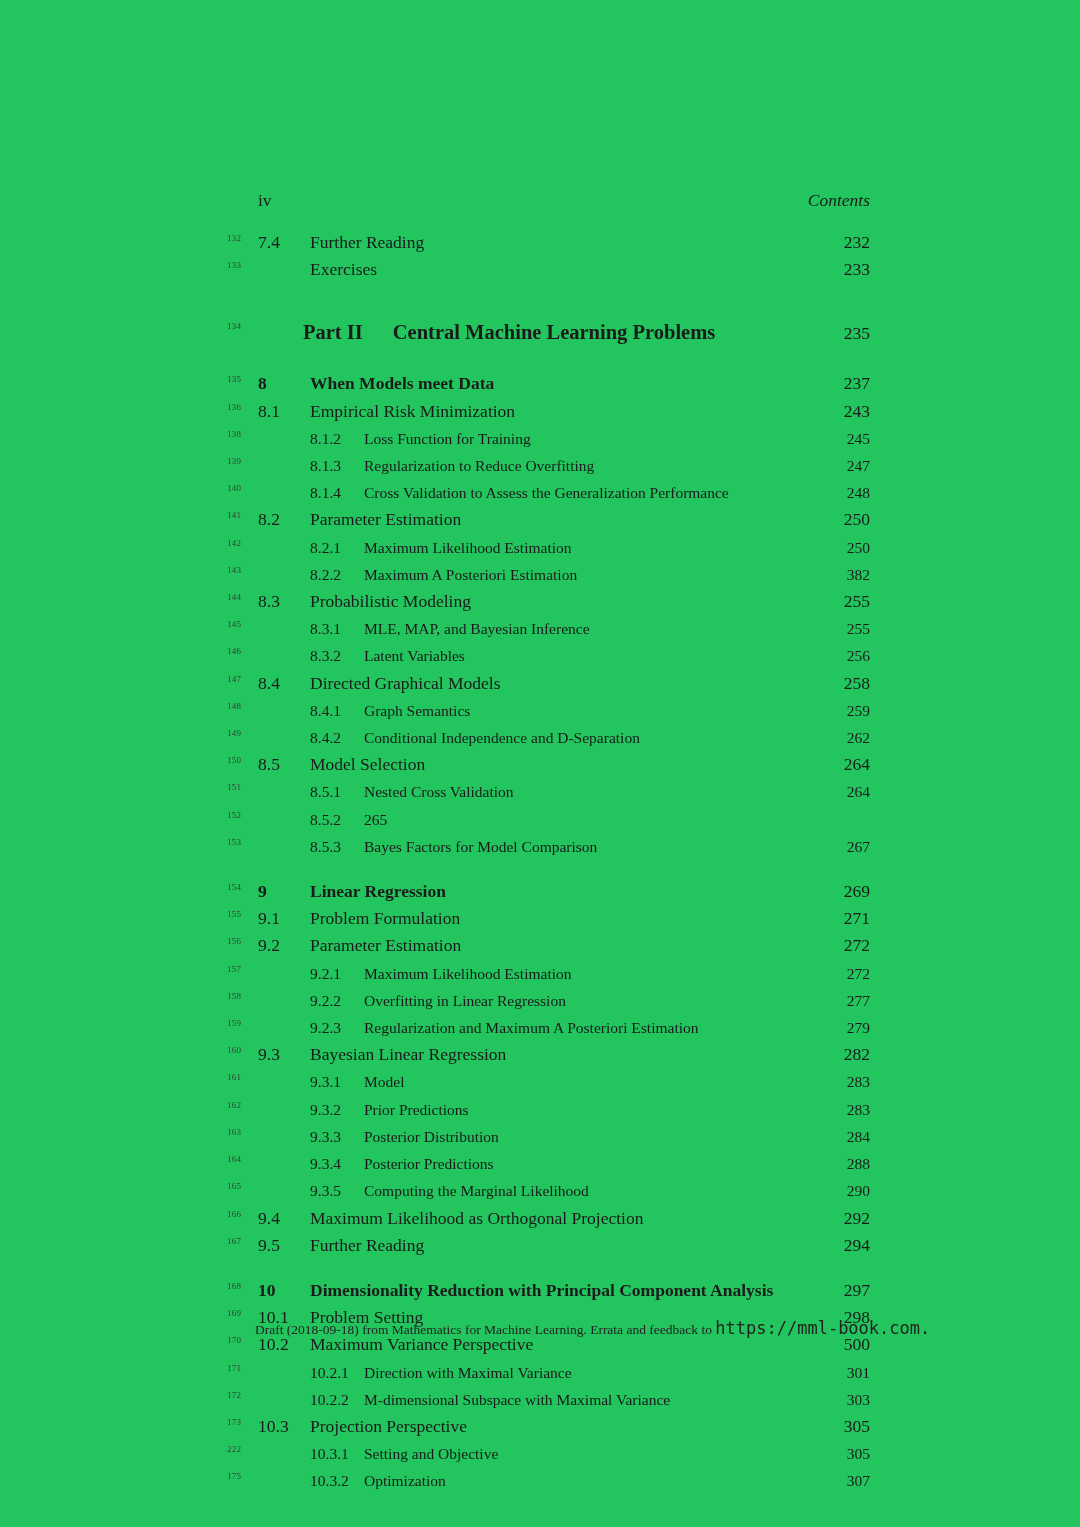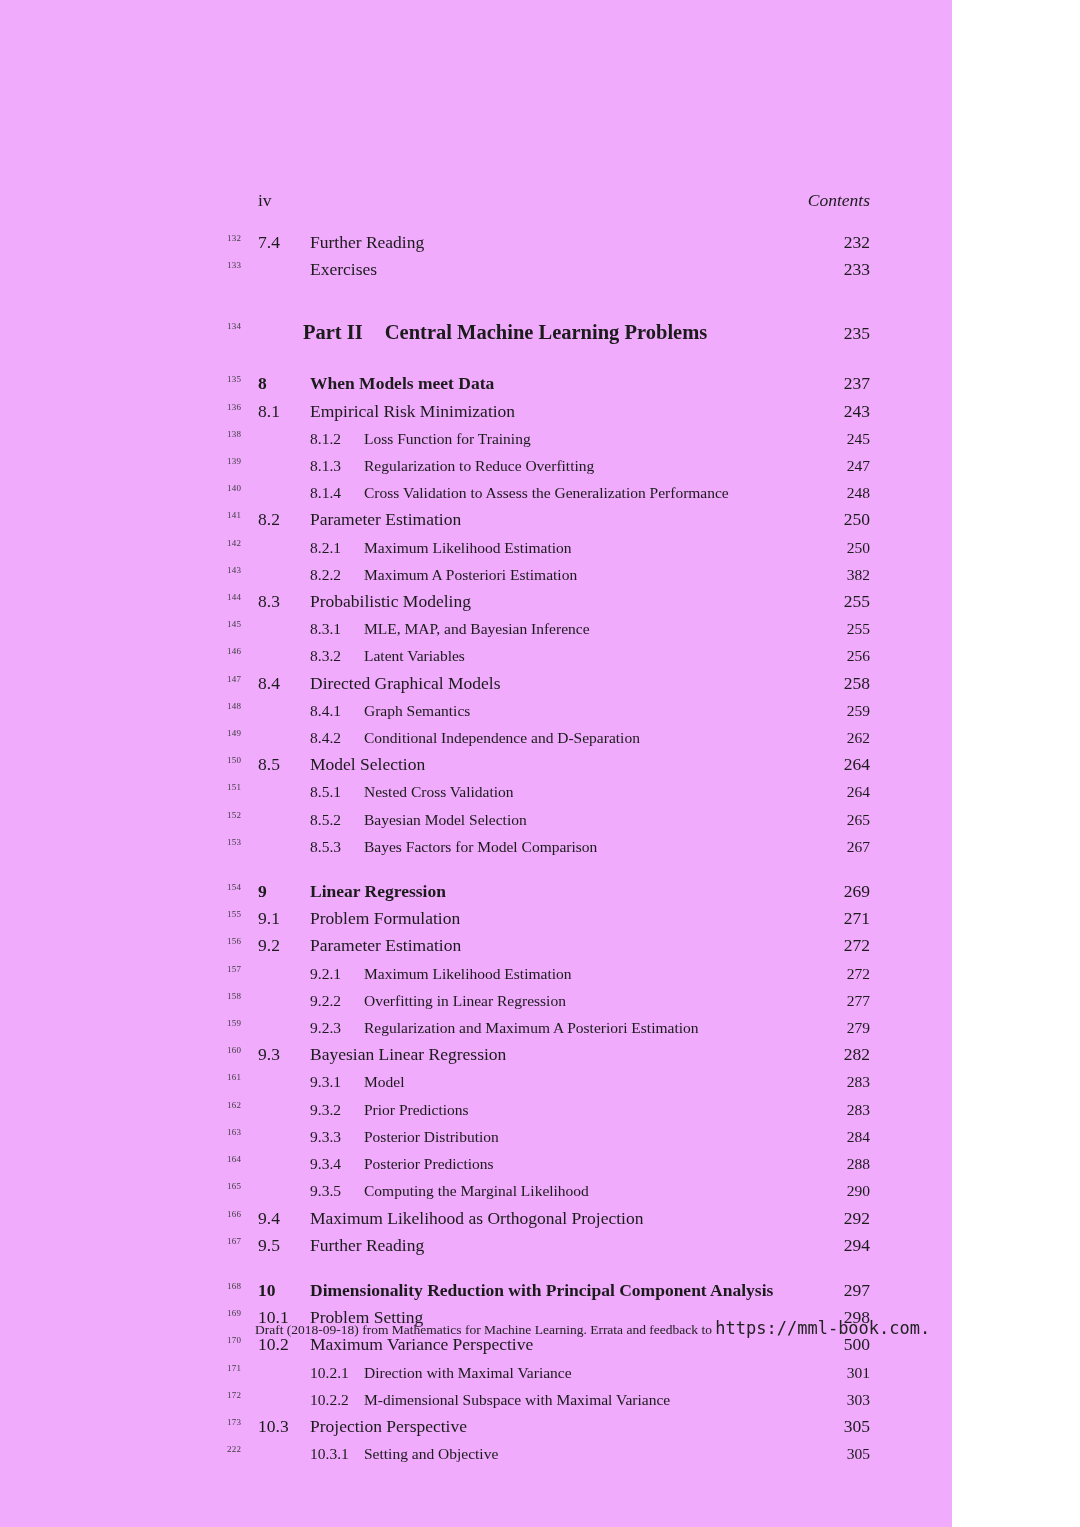--- a/index.html
+++ b/index.html
@@ -4,23 +4,23 @@
 <style>
   * { margin: 0; padding: 0; box-sizing: border-box; }
   html, body { width: 1080px; background: #ffffff; }
   body {
     font-family: "Liberation Serif", "DejaVu Serif", serif;
     color: #1b1b1b;
     -webkit-font-smoothing: antialiased;
   }
   .page {
     position: relative;
-    width: 952px;
+    width: 1080px;
     height: 1527px;
-    background: #f0abfc;
+    background: #22c55e;
     overflow: hidden;
   }
   .content {
     position: absolute;
     left: 258px;
     top: 190px;
     width: 612px;
   }
   .pagehead {
     display: flex;
@@ -64,21 +64,21 @@
   
   .level-part {
     font-size: 20.5px;
     font-weight: bold;
     line-height: 32px;
   }
   .level-part .num { flex: 0 0 auto; margin-left: 45px; padding-right: 22px; }
   .level-part .page-num { font-weight: normal; font-size: 17.5px; }
   .level-part .lineno { bottom: 7px; font-weight: normal; }
 
-  .gap-lg { margin-top: 36px; }
+  .gap-lg { margin-top: 36px; gap: 8px; }
   .gap-md { margin-top: 24px; }
 
   .footer {
     position: absolute;
     left: 255px;
     top: 1318px;
     font-size: 13.5px;
     white-space: nowrap;
     color: #222;
   }
@@ -210,21 +210,20 @@
   </div>
         <div class="toc-row level-sub">
     <span class="lineno">151</span>
     <span class="num">8.5.1</span>
     <span class="title">Nested Cross Validation</span>
     <span class="page-num">264</span>
   </div>
         <div class="toc-row level-sub">
     <span class="lineno">152</span>
     <span class="num">8.5.2</span>
-    <span class="title">Bayesian Model Selection</span>
     <span class="page-num">265</span>
   </div>
         <div class="toc-row level-sub">
     <span class="lineno">153</span>
     <span class="num">8.5.3</span>
     <span class="title">Bayes Factors for Model Comparison</span>
     <span class="page-num">267</span>
   </div>
         <div class="toc-row level-ch gap-md">
     <span class="lineno">154</span>
@@ -345,20 +344,26 @@
     <span class="num">10.3</span>
     <span class="title">Projection Perspective</span>
     <span class="page-num">305</span>
   </div>
         <div class="toc-row level-sub">
     <span class="lineno">222</span>
     <span class="num">10.3.1</span>
     <span class="title">Setting and Objective</span>
     <span class="page-num">305</span>
   </div>
+        <div class="toc-row level-sub">
+    <span class="lineno">175</span>
+    <span class="num">10.3.2</span>
+    <span class="title">Optimization</span>
+    <span class="page-num">307</span>
+  </div>
       </div>
 
   </div>
 
   <div class="footer">
     <span>Draft (2018-09-18) from Mathematics for Machine Learning. Errata and feedback to</span>
     <span class="mono">https://mml-book.com.</span>
   </div>
 
 </div>

